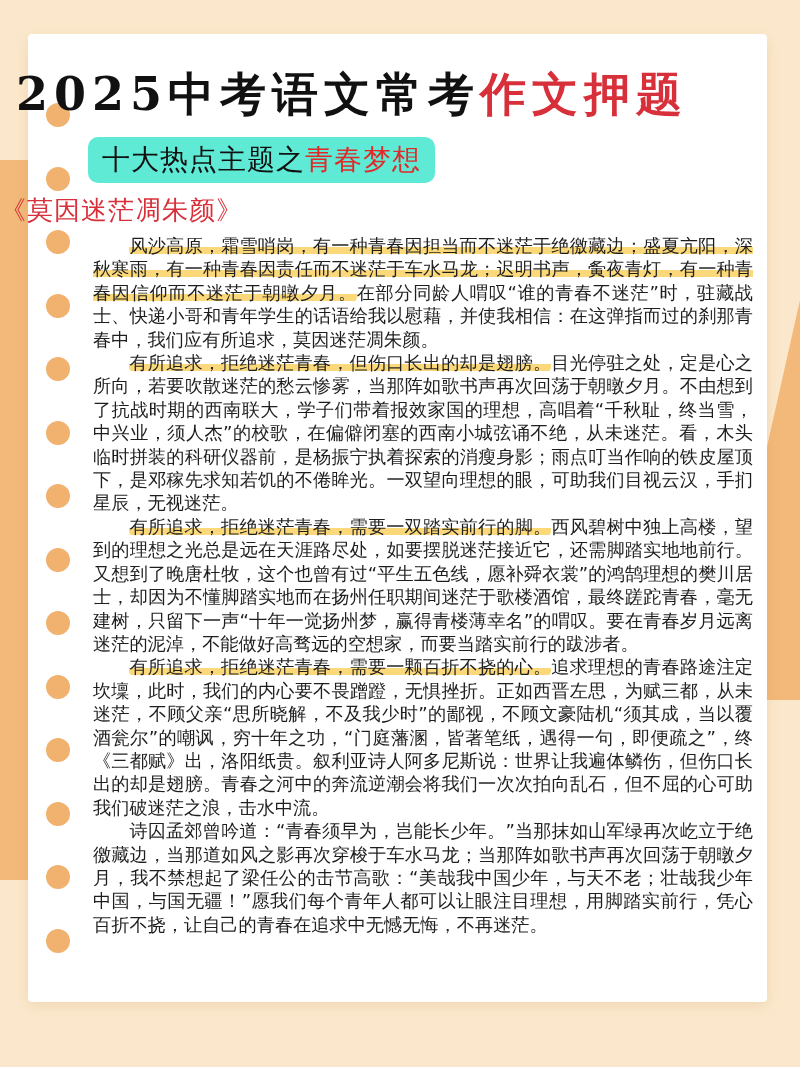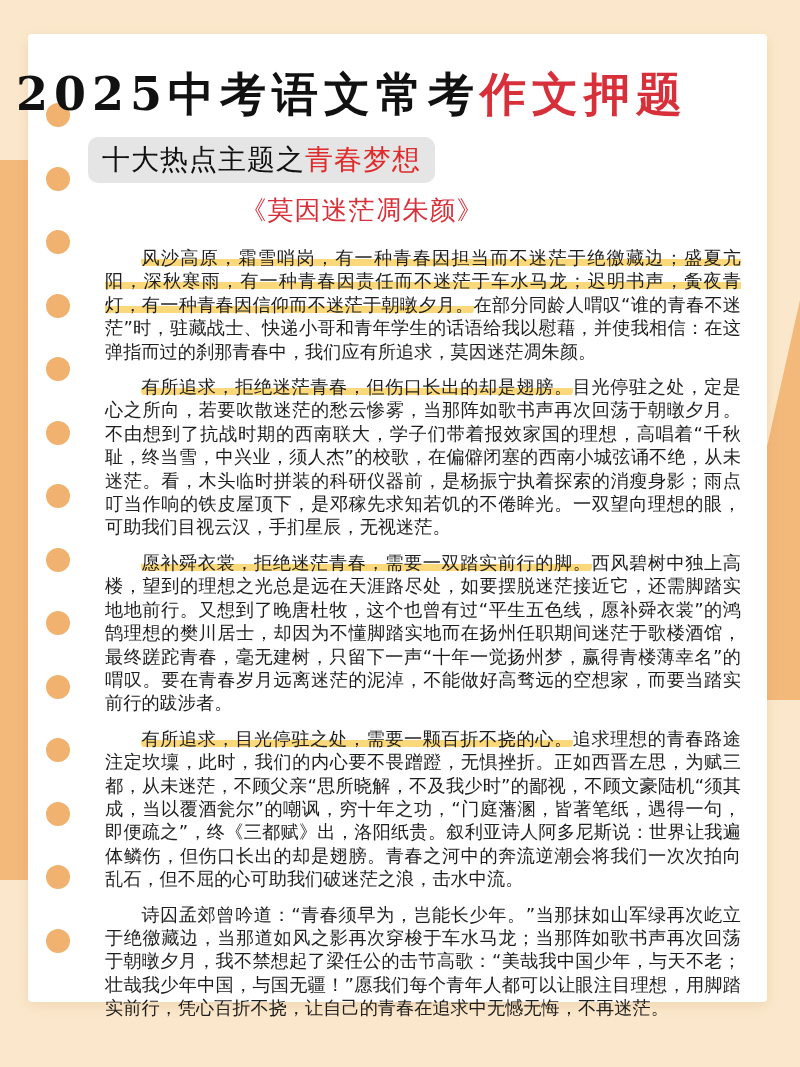--- a/index.html
+++ b/index.html
@@ -32,36 +32,36 @@
   .title {
     position: absolute; left: 0; top: 66px; width: 704px; text-align: center;
     font-family: "DejaVu Serif", "Liberation Serif", serif;
     font-size: 46px; font-weight: 900; letter-spacing: 6px; line-height: 56px;
     color: #111;
   }
   .title .red { color: #d8303a; }
   .subtitle-badge {
     position: absolute; left: 88px; top: 137px; height: 46px;
     padding: 0 14px;
-    background: #e5e5e5;
+    background: #5eead4;
     border-radius: 10px;
     font-size: 28px; line-height: 46px; font-weight: 500; color: #111;
     letter-spacing: 1px;
   }
   .subtitle-badge .red { color: #e02a2a; }
   .essay-title {
-    position: absolute; left: 0; top: 192px; width: 724px; text-align: center;
+    position: absolute; left: 0; top: 192px; width: 724px; text-align: left;
     font-size: 26px; line-height: 36px; color: #d8303a; letter-spacing: 1px;
   }
   .essay {
     position: absolute; left: 93px; top: 234px; width: 660px;
     font-size: 18.2px; line-height: 23.4px; color: #1e1e1e;
     text-align: justify;
   }
-  .essay p { text-indent: 2em; margin: 12px; }
+  .essay p { text-indent: 2em; margin: 0; }
   .hl {
     background: linear-gradient(to bottom, transparent 55%, #fbd97a 55%, #fbd97a 92%, transparent 92%);
     border-radius: 6px;
   }
 </style>
 </head>
 <body>
 
 <div class="bg-shape-left"></div>
 <div class="bg-shape-right"></div>
@@ -87,16 +87,16 @@
 
 <h1 class="title"><span>2025中考语文常考</span><span class="red">作文押题</span></h1>
 
 <div class="subtitle-badge"><span>十大热点主题之</span><span class="red">青春梦想</span></div>
 
 <div class="essay-title">《莫因迷茫凋朱颜》</div>
 
 <div class="essay">
   <p><span class="hl">风沙高原，霜雪哨岗，有一种青春因担当而不迷茫于绝徼藏边；盛夏亢阳，深秋寒雨，有一种青春因责任而不迷茫于车水马龙；迟明书声，夤夜青灯，有一种青春因信仰而不迷茫于朝暾夕月。</span><span>在部分同龄人喟叹“谁的青春不迷茫”时，驻藏战士、快递小哥和青年学生的话语给我以慰藉，并使我相信：在这弹指而过的刹那青春中，我们应有所追求，莫因迷茫凋朱颜。</span></p>
   <p><span class="hl">有所追求，拒绝迷茫青春，但伤口长出的却是翅膀。</span><span>目光停驻之处，定是心之所向，若要吹散迷茫的愁云惨雾，当那阵如歌书声再次回荡于朝暾夕月。不由想到了抗战时期的西南联大，学子们带着报效家国的理想，高唱着“千秋耻，终当雪，中兴业，须人杰”的校歌，在偏僻闭塞的西南小城弦诵不绝，从未迷茫。看，木头临时拼装的科研仪器前，是杨振宁执着探索的消瘦身影；雨点叮当作响的铁皮屋顶下，是邓稼先求知若饥的不倦眸光。一双望向理想的眼，可助我们目视云汉，手扪星辰，无视迷茫。</span></p>
-  <p><span class="hl">愿补舜衣裳，拒绝迷茫青春，需要一双踏实前行的脚。</span><span>西风碧树中独上高楼，望到的理想之光总是远在天涯路尽处，如要摆脱迷茫接近它，还需脚踏实地地前行。又想到了晚唐杜牧，这个也曾有过“平生五色线，愿补舜衣裳”的鸿鹄理想的樊川居士，却因为不懂脚踏实地而在扬州任职期间迷茫于歌楼酒馆，最终蹉跎青春，毫无建树，只留下一声“十年一觉扬州梦，赢得青楼薄幸名”的喟叹。要在青春岁月远离迷茫的泥淖，不能做好高骛远的空想家，而要当踏实前行的跋涉者。</span></p>
-  <p><span class="hl">有所追求，目光停驻之处，需要一颗百折不挠的心。</span><span>追求理想的青春路途注定坎壈，此时，我们的内心要不畏蹭蹬，无惧挫折。正如西晋左思，为赋三都，从未迷茫，不顾父亲“思所晓解，不及我少时”的鄙视，不顾文豪陆机“须其成，当以覆酒瓮尔”的嘲讽，穷十年之功，“门庭藩溷，皆著笔纸，遇得一句，即便疏之”，终《三都赋》出，洛阳纸贵。叙利亚诗人阿多尼斯说：世界让我遍体鳞伤，但伤口长出的却是翅膀。青春之河中的奔流逆潮会将我们一次次拍向乱石，但不屈的心可助我们破迷茫之浪，击水中流。</span></p>
+  <p><span class="hl">有所追求，拒绝迷茫青春，需要一双踏实前行的脚。</span><span>西风碧树中独上高楼，望到的理想之光总是远在天涯路尽处，如要摆脱迷茫接近它，还需脚踏实地地前行。又想到了晚唐杜牧，这个也曾有过“平生五色线，愿补舜衣裳”的鸿鹄理想的樊川居士，却因为不懂脚踏实地而在扬州任职期间迷茫于歌楼酒馆，最终蹉跎青春，毫无建树，只留下一声“十年一觉扬州梦，赢得青楼薄幸名”的喟叹。要在青春岁月远离迷茫的泥淖，不能做好高骛远的空想家，而要当踏实前行的跋涉者。</span></p>
+  <p><span class="hl">有所追求，拒绝迷茫青春，需要一颗百折不挠的心。</span><span>追求理想的青春路途注定坎壈，此时，我们的内心要不畏蹭蹬，无惧挫折。正如西晋左思，为赋三都，从未迷茫，不顾父亲“思所晓解，不及我少时”的鄙视，不顾文豪陆机“须其成，当以覆酒瓮尔”的嘲讽，穷十年之功，“门庭藩溷，皆著笔纸，遇得一句，即便疏之”，终《三都赋》出，洛阳纸贵。叙利亚诗人阿多尼斯说：世界让我遍体鳞伤，但伤口长出的却是翅膀。青春之河中的奔流逆潮会将我们一次次拍向乱石，但不屈的心可助我们破迷茫之浪，击水中流。</span></p>
   <p><span>诗囚孟郊曾吟道：“青春须早为，岂能长少年。”当那抹如山军绿再次屹立于绝徼藏边，当那道如风之影再次穿梭于车水马龙；当那阵如歌书声再次回荡于朝暾夕月，我不禁想起了梁任公的击节高歌：“美哉我中国少年，与天不老；壮哉我少年中国，与国无疆！”愿我们每个青年人都可以让眼注目理想，用脚踏实前行，凭心百折不挠，让自己的青春在追求中无憾无悔，不再迷茫。</span></p>
 </div>
 
 </body></html>

